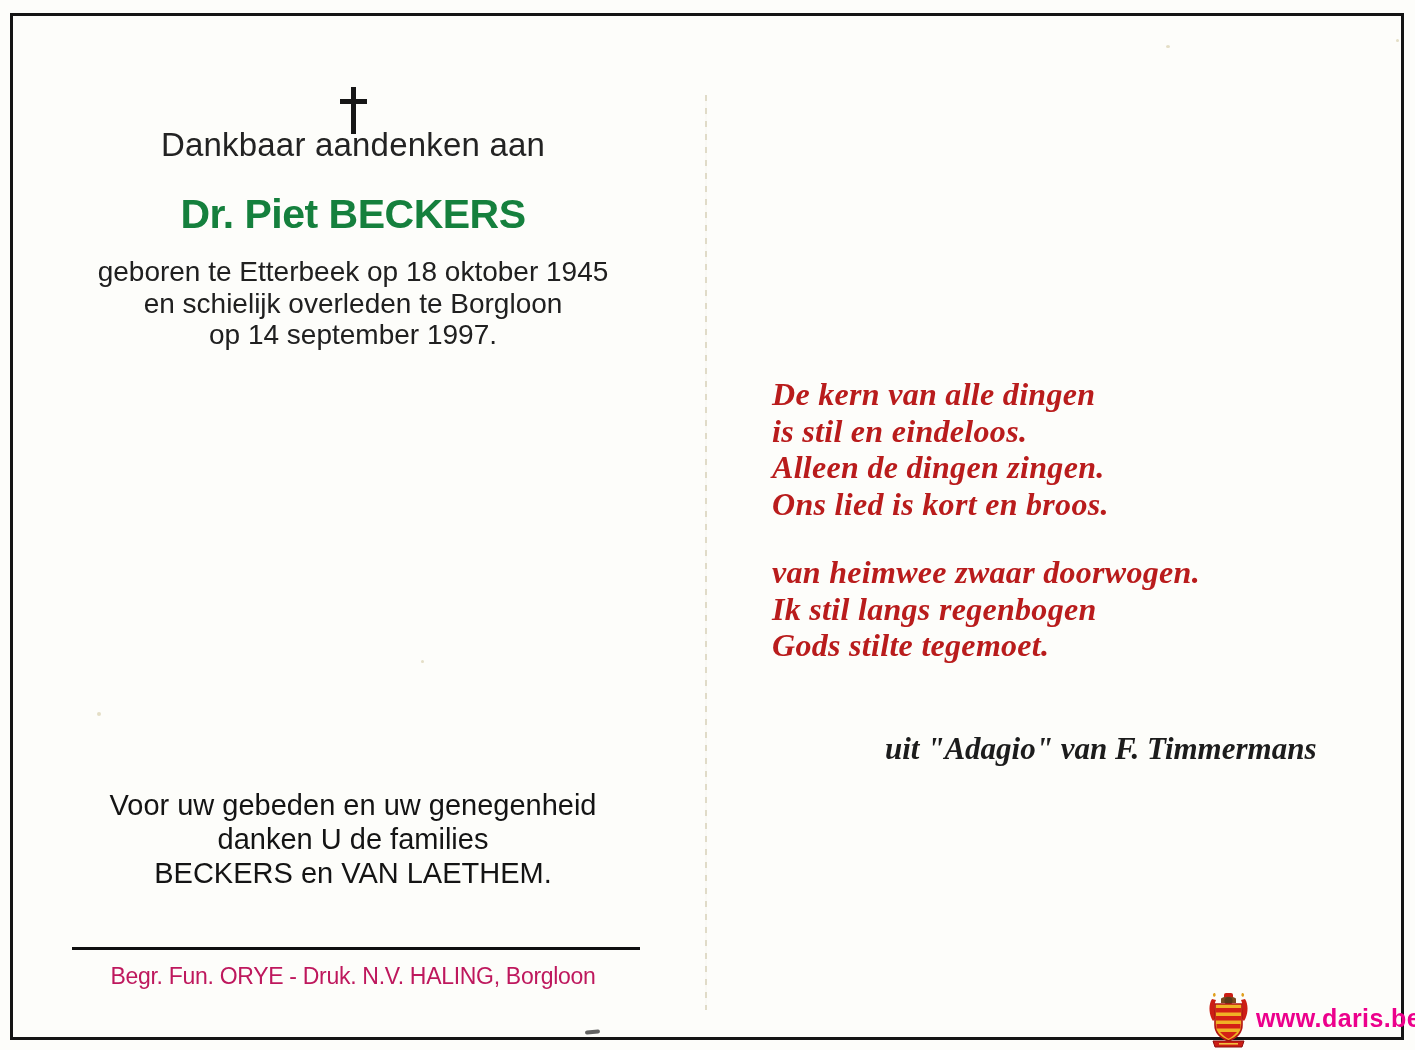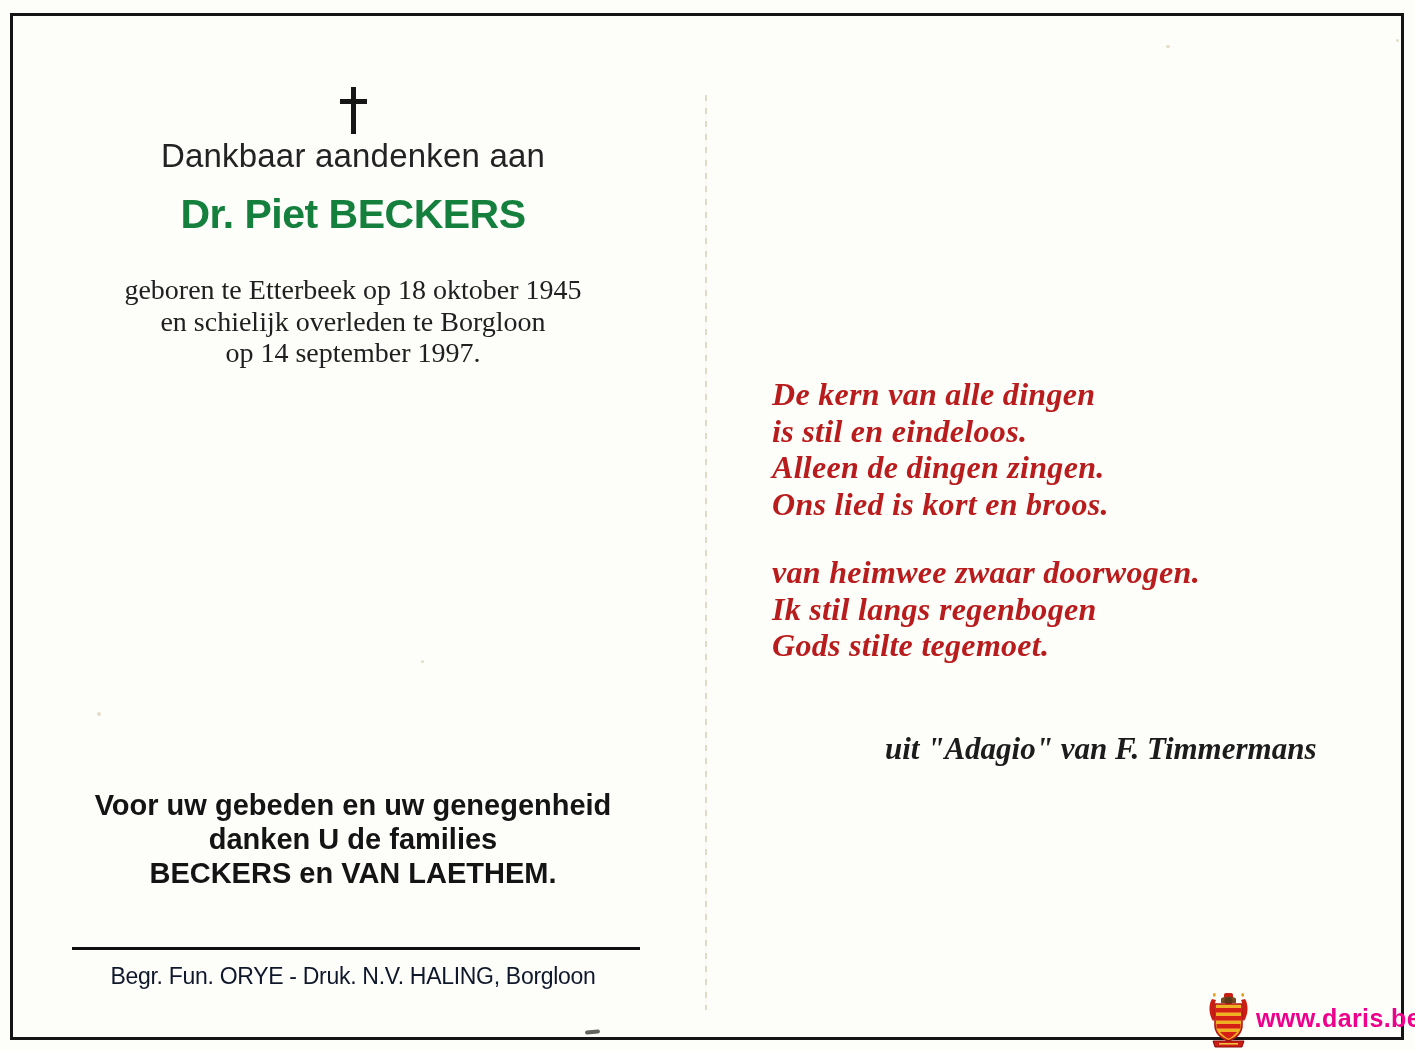--- a/index.html
+++ b/index.html
@@ -24,26 +24,26 @@
   .fold-line{
     position:absolute;left:705px;top:95px;width:2px;height:915px;
     background:repeating-linear-gradient(to bottom,
       rgba(189,178,138,0.45) 0 6px, rgba(189,178,138,0.05) 6px 13px);
   }
   
   .lpanel{position:absolute;left:68px;width:570px;text-align:center;}
   .cross-wrap{position:absolute;left:340px;top:87px;width:27px;height:47px;}
   .cross-v{position:absolute;left:11px;top:0;width:5px;height:47px;background:#161616;}
   .cross-h{position:absolute;left:0;top:12px;width:27px;height:5px;background:#161616;}
-  .header-line{top:137px;font-size:33px;letter-spacing:0.2px;color:#232323;}
+  .header-line{top:126px;font-size:33px;letter-spacing:0.2px;color:#232323;}
   .name-line{top:191px;font-size:41px;font-weight:700;letter-spacing:-0.5px;color:#15803d;}
-  .life-block{top:274px;font-size:28px;line-height:31.5px;color:#202020;font-family:Liberation Serif, serif;}
-  .thanks-block{top:788px;font-size:29px;line-height:34px;font-weight:700;color:#141414;}
+  .life-block{top:256px;font-size:28px;line-height:31.5px;color:#202020;}
+  .thanks-block{top:788px;font-size:29px;line-height:34px;font-weight:400;color:#141414;}
   .rule{position:absolute;left:72px;top:947px;width:568px;height:3px;background:#101010;}
-  .printer-line{top:963px;font-size:23px;letter-spacing:-0.3px;color:#0f172a;}
+  .printer-line{top:963px;font-size:23px;letter-spacing:-0.3px;color:#be185d;}
   
   .poem{
     position:absolute;left:772px;
     font-family:"Liberation Serif","DejaVu Serif",serif;
     font-style:italic;font-weight:700;
     font-size:32px;line-height:36.5px;color:#b91c1c;
     letter-spacing:0.3px;white-space:nowrap;
   }
   .stanza1{top:376px;}
   .stanza2{top:554px;}

